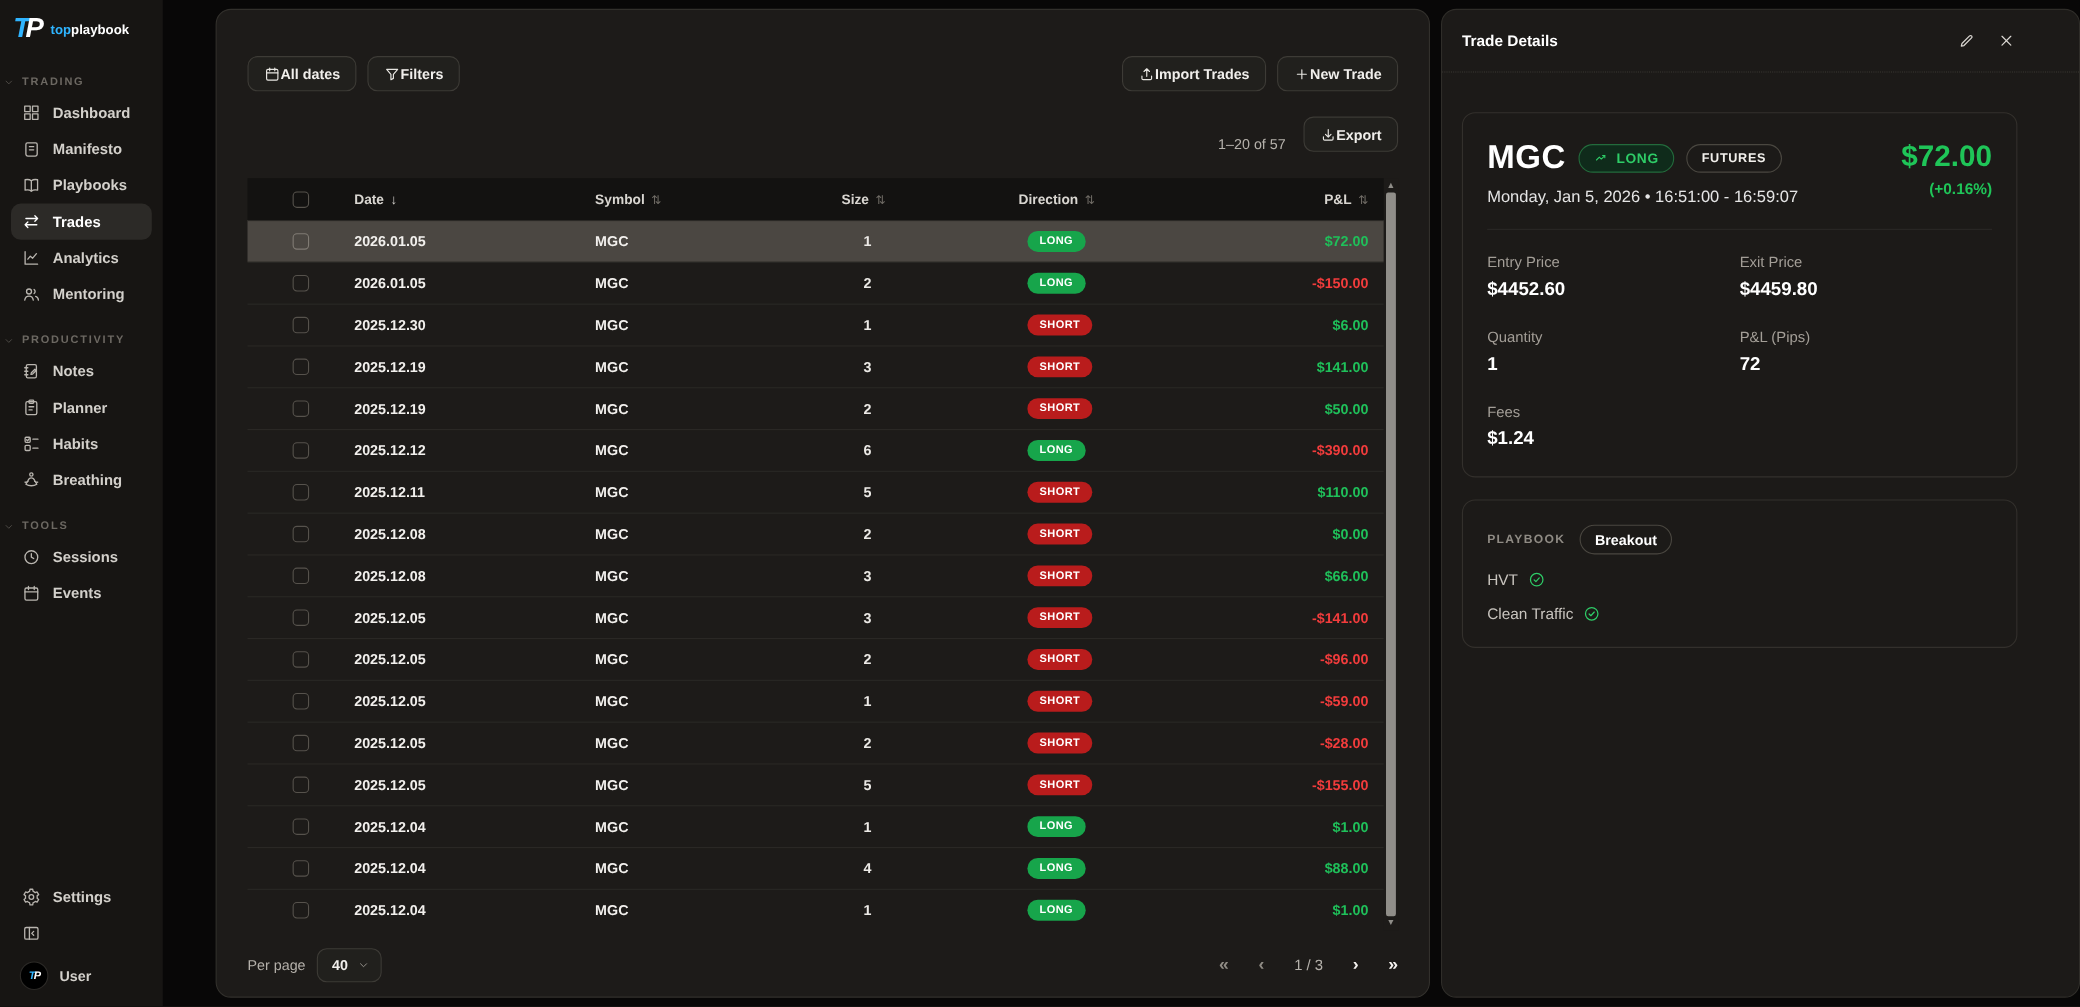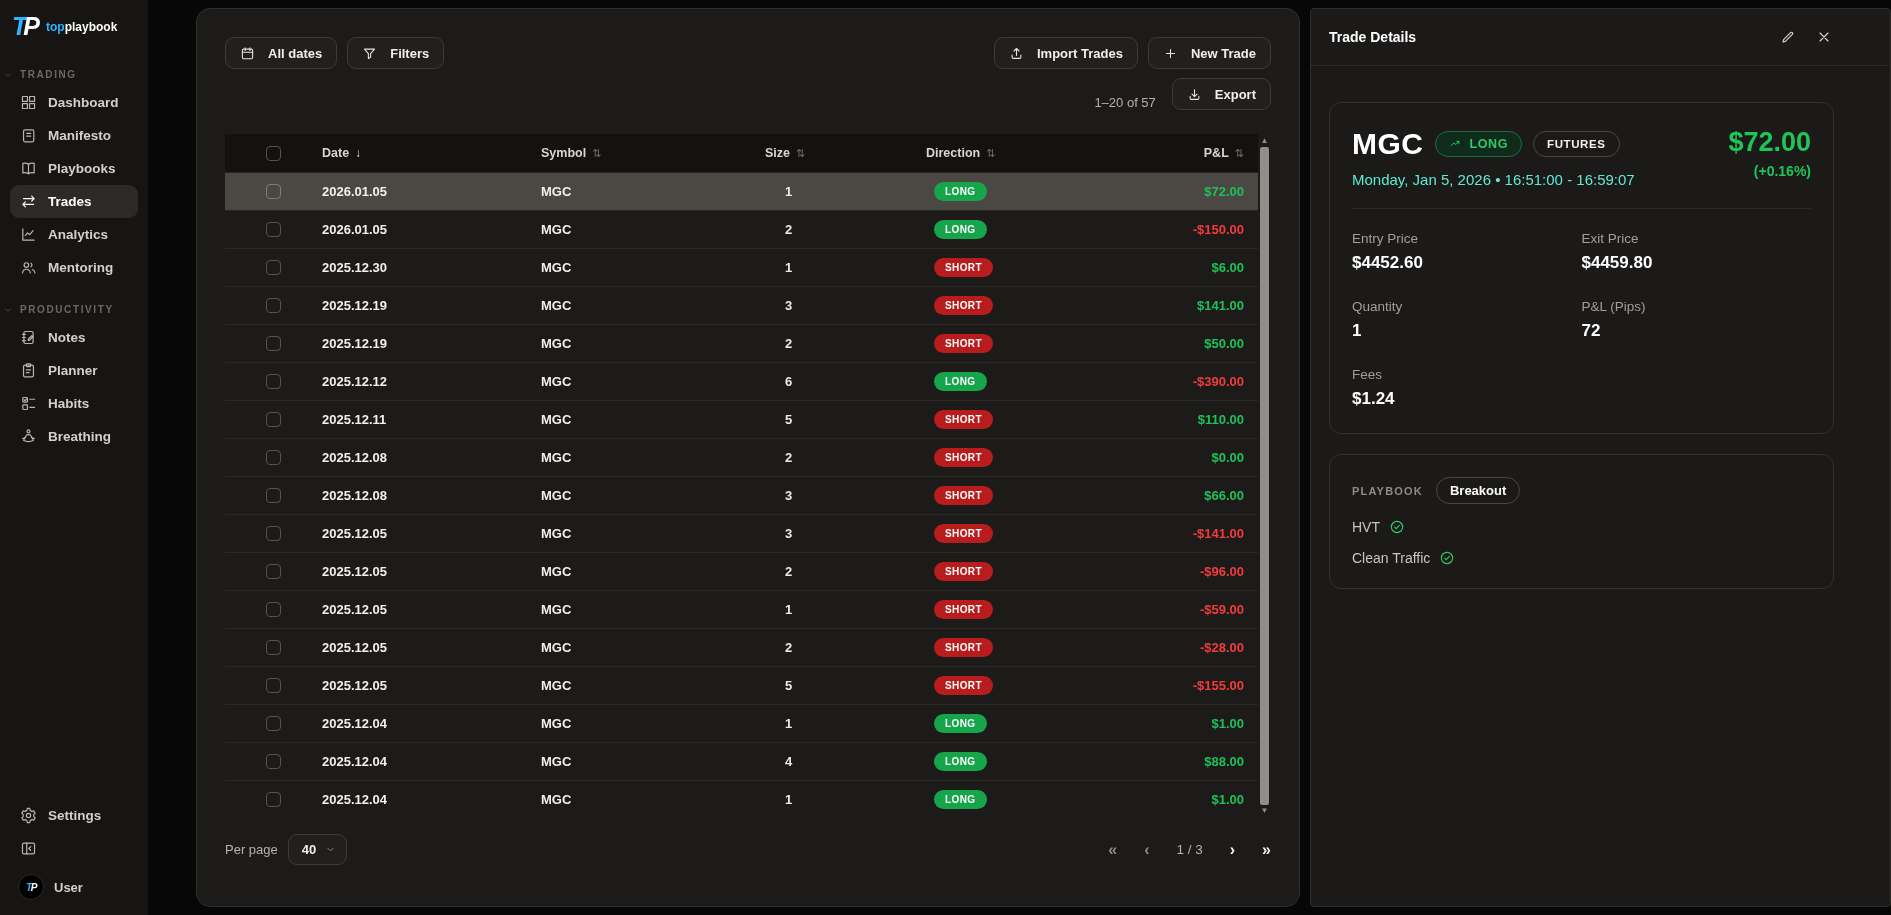--- a/index.html
+++ b/index.html
@@ -31,22 +31,22 @@
   .user-row { display:flex; align-items:center; gap:10px; height:40px; margin:2px 10px 0; padding:0 8px; cursor:pointer; }
   .avatar { width:26px; height:26px; border-radius:50%; background:#000; border:1px solid #2c2a27;
     display:flex; align-items:center; justify-content:center; font-style:italic; font-weight:800; font-size:10px; letter-spacing:-1.5px; }
   .avatar .t { color:#2fb4ff; } .avatar .p { color:#fff; }
   .user-name { font-size:13px; font-weight:600; color:#d3d0cb; }
 
   
   .main-card { position:absolute; left:196px; top:8px; width:1104px; height:899px; background:#1d1b19;
     border:1px solid #32302c; border-radius:14px; padding:28px; }
   .toolbar { display:flex; gap:10px; align-items:center; }
-  .btn { display:inline-flex; align-items:center; gap:13px; height:32px; padding:0 14px; background:#21201d;
-    border:1px solid #3d3b36; border-radius:9px; color:#f1efec; font-size:13px; font-weight:700; cursor:pointer; }
+  .btn { display:inline-flex; align-items:center; gap:0; height:32px; padding:0 14px; background:#21201d;
+    border:1px solid #3d3b36; border-radius:9px; color:#f1efec; font-size:13px; font-weight:700; cursor:pointer;margin-top:14px; }
   .btn svg { width:15px; height:15px; color:#e8e6e2; }
   .spacer { flex:1; }
   .row2 { display:flex; justify-content:flex-end; align-items:flex-end; gap:16px; margin-top:9px; }
   .range { color:#b5b1ab; font-size:13px; }
 
   .table-wrap { display:flex; margin-top:24px; }
   .tbl { flex:1; }
   .thead, .trow { display:grid; grid-template-columns:97px 219px 224px 161px 260px 1fr; align-items:center; height:38px; }
   .thead { background:#131211; font-size:12.5px; font-weight:700; color:#d9d6d1; }
   .hcell { display:flex; align-items:center; gap:6px; }
@@ -77,40 +77,40 @@
   .pp-select { display:flex; align-items:center; gap:9px; height:31px; padding:0 10px 0 13px; background:#21201d;
     border:1px solid #3d3b36; border-radius:9px; font-size:13px; font-weight:700; color:#f1efec; cursor:pointer; }
   .pp-select svg { width:11px; height:11px; color:#a5a19a; }
   .pg-nav { margin-left:auto; display:flex; align-items:center; gap:27px; }
   .pg-btn { color:#8f8b84; font-size:16px; font-weight:700; cursor:pointer; line-height:1; }
   .pg-btn.enabled { color:#f5f3f0; }
   .pg-ind { color:#b5b1ab; font-size:13.5px; }
 
   
   .right-panel { position:absolute; left:1310px; top:8px; width:581px; height:899px; background:#1c1a18;
-    border:1px solid #2f2d29; border-radius:4px; }
+    border:1px solid #2f2d29; border-radius:14px; }
   .rp-head { display:flex; align-items:center; height:56px; padding:0 58px 0 18px; }
   .rp-title { font-size:14px; font-weight:800; color:#fff; }
   .rp-icons { margin-left:auto; display:flex; gap:20px; }
   .rp-icons svg { width:16px; height:16px; color:#dad7d2; cursor:pointer; }
   .rp-sep { border-bottom:1px dotted #3b3833; }
   .card { margin:36px 56px 0 18px; border:1px solid #33302c; border-radius:12px; padding:24px 22px; }
   .card.second { margin-top:20px; padding:22px; }
   .head-row { display:flex; align-items:flex-start; }
   .sym-line { display:flex; align-items:center; gap:11px; }
   .sym { font-size:30px; font-weight:800; color:#fff; letter-spacing:.5px; }
   .badge-long { display:inline-flex; align-items:center; gap:7px; padding:5px 13px; border-radius:999px;
     background:#0f2b1b; border:1px solid #236b3c; color:#2ecc67; font-size:12.5px; font-weight:800; letter-spacing:.6px; }
   .badge-long svg { width:14px; height:14px; }
   .badge-outline { padding:6px 13px; border-radius:999px; border:1px solid #4a4740; color:#f2f0ec;
     font-size:11.5px; font-weight:800; letter-spacing:.6px; }
   .pnl-box { margin-left:auto; text-align:right; }
   .pnl-big { font-size:27px; font-weight:800; color:#1fc558; }
   .pnl-pct { margin-top:5px; font-size:14px; font-weight:700; color:#1fc558; }
-  .dt-line { margin-top:10px; color:#5eead4; font-size:15px; }
+  .dt-line { margin-top:10px; color:#e5e5e5; font-size:15px; }
   .card-sep { border-top:1px solid #2b2926; margin-top:20px; }
   .fields { display:grid; grid-template-columns:1fr 1fr; row-gap:26px; margin-top:22px; }
   .f-label { color:#a39e97; font-size:13.5px; }
   .f-value { margin-top:7px; color:#fff; font-size:17px; font-weight:800; }
   .pb-row { display:flex; align-items:center; gap:13px; }
   .pb-label { color:#8f8b84; font-size:11px; font-weight:700; letter-spacing:1.2px; }
   .pb-badge { padding:5px 13px; border-radius:999px; border:1px solid #4a4740; color:#fff; font-size:13px; font-weight:800; }
   .tag-row { display:flex; align-items:center; gap:9px; margin-top:15px; color:#c8c4be; font-size:14px; }
   .tag-row svg { width:16px; height:16px; color:#2ecc67; }
 </style>
@@ -301,20 +301,43 @@
 
   <div class="nav-item">
     <svg>
               <use href="#i-meditate"></use>
             </svg>
     <span>Breathing</span>
   </div>
 </div>
   </div>
 
+  <div class="nav-section">
+    <div class="section-head">
+      <svg>
+            <use href="#i-chevron-down"></use>
+          </svg>
+      <span>TOOLS</span>
+    </div>
+    <div class="section-items">
+  <div class="nav-item">
+    <svg>
+              <use href="#i-clock"></use>
+            </svg>
+    <span>Sessions</span>
+  </div>
+
+  <div class="nav-item">
+    <svg>
+              <use href="#i-calendar"></use>
+            </svg>
+    <span>Events</span>
+  </div>
+</div>
+  </div>
 </nav>
   <div class="side-footer">
     <div class="nav-item">
       <svg>
           <use href="#i-gear"></use>
         </svg>
       <span>Settings</span>
     </div>
     <div class="nav-item">
       <svg>

